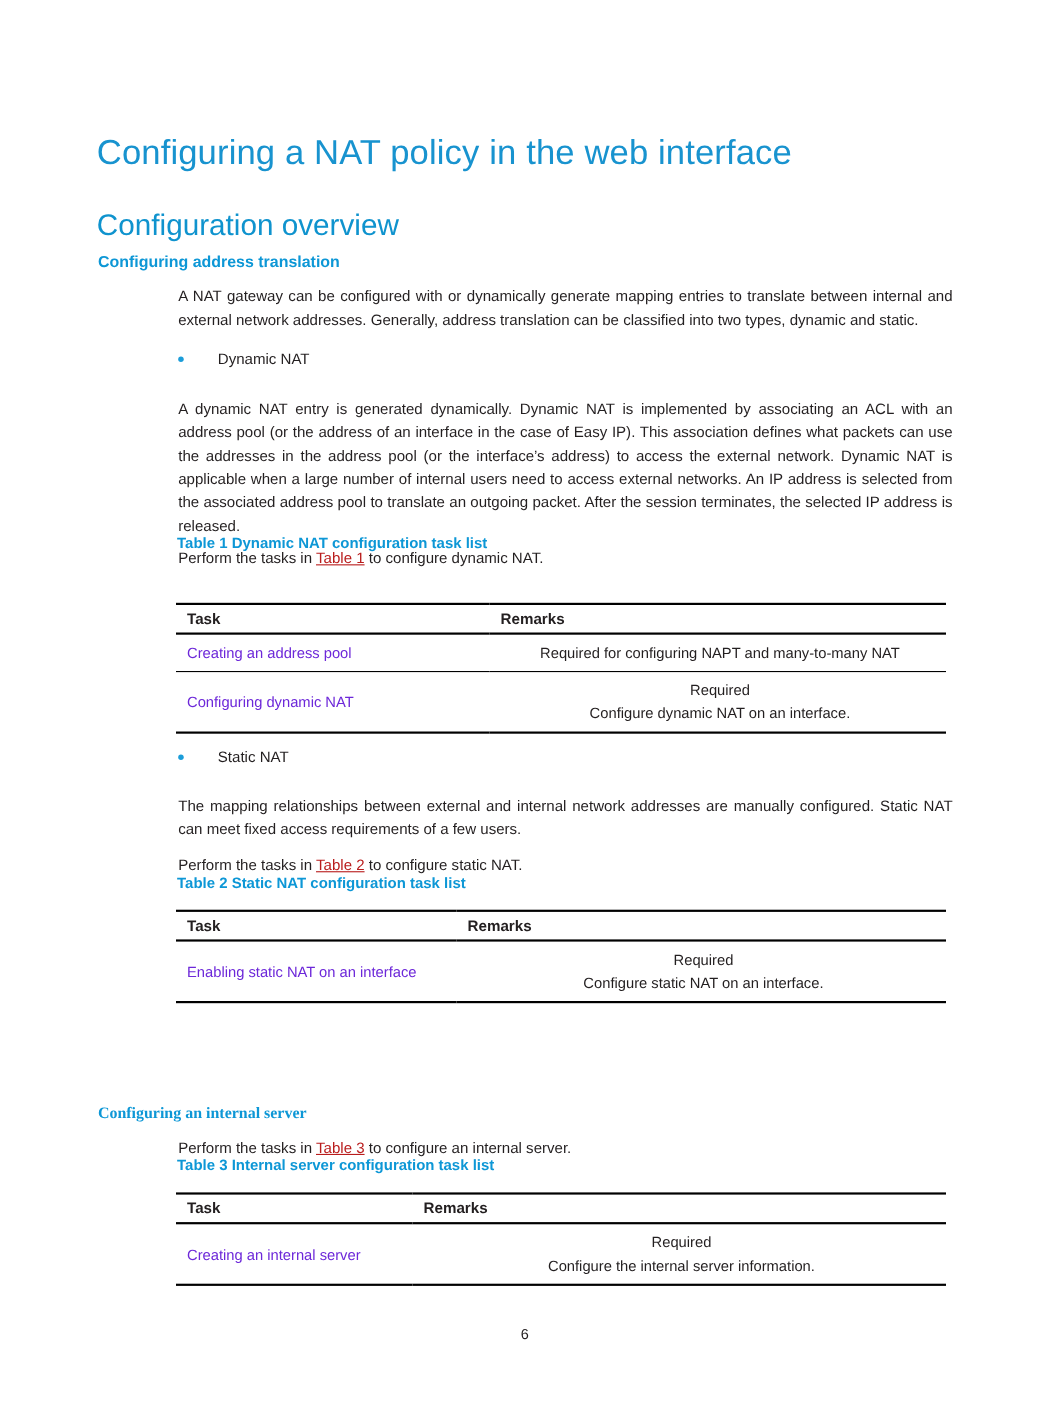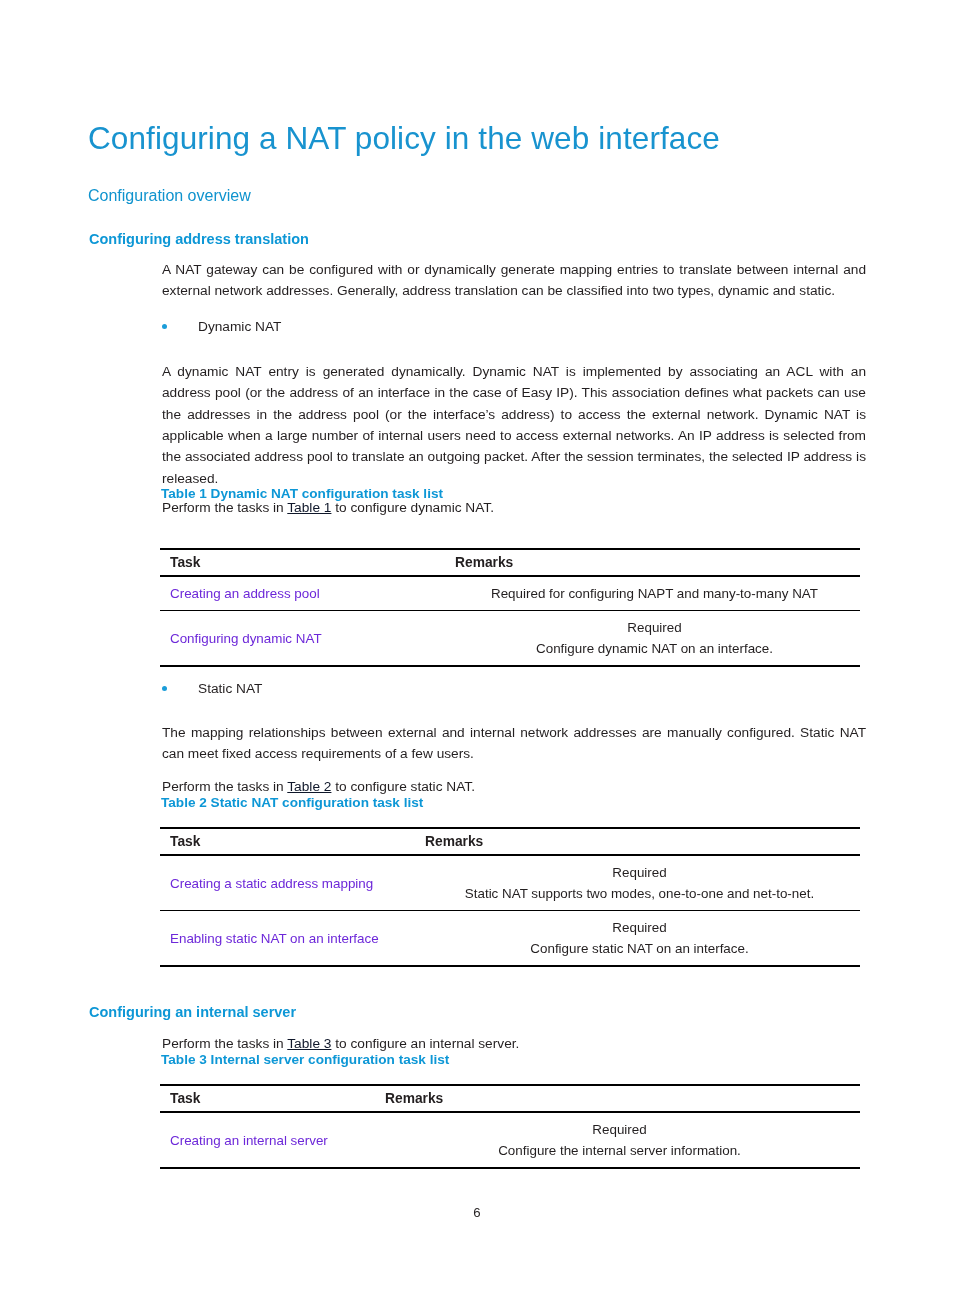--- a/index.html
+++ b/index.html
@@ -36,37 +36,37 @@
     font-weight: 400;
     color: #1893cf;
     letter-spacing: 0.1px;
   }
 
   .h2-heading {
     position: absolute;
     left: 88px;
     top: 168px;
     width: 780px;
-    font-size: 16px;
+    font-size: 27px;
     line-height: 30px;
     font-weight: 400;
     color: #0f93ce;
   }
 
   .h3-heading {
     position: absolute;
     left: 89px;
     width: 780px;
     font-size: 14.5px;
     line-height: 19px;
     font-weight: bold;
     color: #0d97d6;
   }
   .h3-addr-translation { top: 215px; }
-  .h3-internal-server  { top: 988px; }
+  .h3-internal-server  { top: 988px; font-family: Liberation Serif, serif; }
 
   
   .body-par {
     position: absolute;
     left: 162px;
     width: 704px;
     font-size: 13.7px;
     line-height: 21.4px;
     text-align: justify;
     text-justify: inter-word;
@@ -100,21 +100,21 @@
   }
   .bullet-item .btxt {
     display: inline-block;
     margin-left: 36px;
   }
   .b-dynamic { top: 316px; }
   .b-static  { top: 678px; }
 
   
   .xref {
-    color: #0f172a;
+    color: #b91c1c;
     text-decoration: underline;
   }
 
   
   .tbl-caption {
     position: absolute;
     left: 161px;
     width: 704px;
     font-size: 13.6px;
     line-height: 18px;
@@ -248,29 +248,20 @@
   <table class="tasktable tbl2" id="table2">
     <thead>
       <tr>
         <th class="col-task">Task</th>
         <th>Remarks</th>
       </tr>
     </thead>
     <tbody>
       <tr class="two-line">
         <td class="task-cell">
-          <a class="xref" href="#" style="text-decoration:none;color:inherit;">Creating a static address mapping</a>
-        </td>
-        <td>
-          <span class="rline">Required</span>
-          <span class="rline">Static NAT supports two modes, one-to-one and net-to-net.</span>
-        </td>
-      </tr>
-      <tr class="two-line">
-        <td class="task-cell">
           <a class="xref" href="#" style="text-decoration:none;color:inherit;">Enabling static NAT on an interface</a>
         </td>
         <td>
           <span class="rline">Required</span>
           <span class="rline">Configure static NAT on an interface.</span>
         </td>
       </tr>
     </tbody>
   </table>
 

